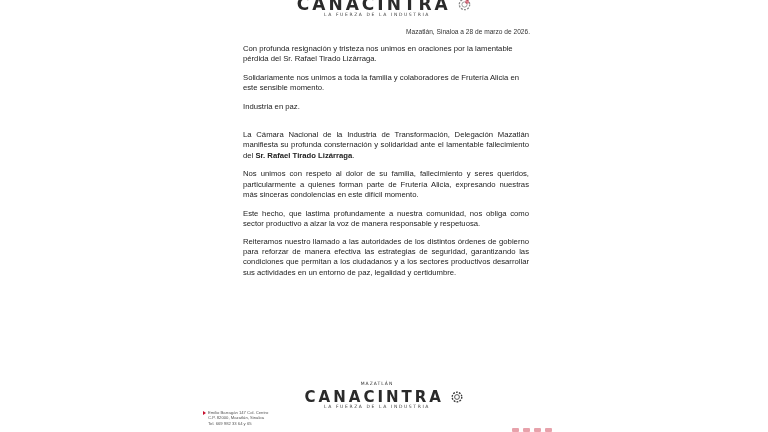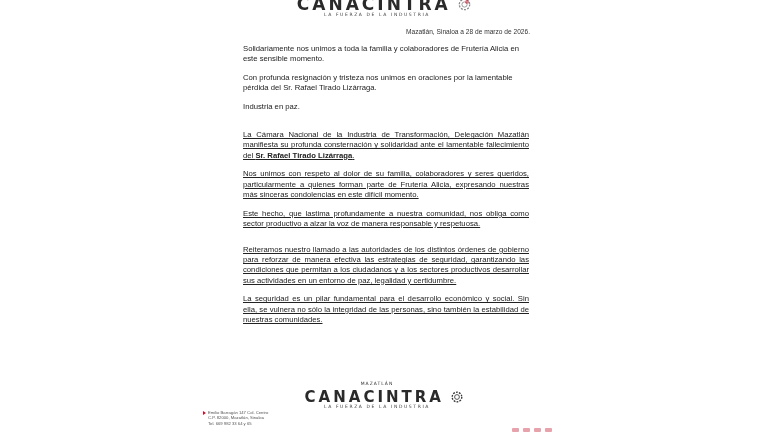--- a/index.html
+++ b/index.html
@@ -20,21 +20,21 @@
     }
     .date {
       position: absolute; left: 242px; width: 288px; top: 28px; text-align: right;
       font-size: 6.6px; color: #333;
     }
     .body-text {
       position: absolute; left: 243px; width: 286px; top: 44px;
       font-size: 7.7px; line-height: 10.2px; color: #222;
     }
     .body-text p { margin: 0 0 8.6px 0; }
-    .body-text p.justify { text-align: justify; text-decoration: underline; }
+    .body-text p.justify { text-align: justify; }
     .body-text p.gap { margin-top: 18px; }
     .body-text b { font-weight: bold; }
     .logo-bottom { position: absolute; left: 0; width: 768px; top: 381px; text-align: center; }
     .logo-bottom .city {
       font-family: "DejaVu Sans", sans-serif; font-size: 4.5px; letter-spacing: 1px;
       color: #333; margin-left: -14px; margin-bottom: 1px;
     }
     .logo-bottom .logo-word { font-size: 15px; letter-spacing: 3px; }
     .address {
       position: absolute; left: 203px; top: 410px; font-size: 4.2px; line-height: 5.4px; color: #555;
@@ -58,28 +58,27 @@
       <circle cx="10" cy="10" r="8" fill="none" stroke="#888" stroke-width="2" stroke-dasharray="3 2"></circle>
       <circle cx="10" cy="10" r="4" fill="none" stroke="#999" stroke-width="1.5"></circle>
       <circle cx="14" cy="6" r="3" fill="#c8102e" opacity="0.55"></circle>
     </svg>
     <div class="tagline">LA FUERZA DE LA INDUSTRIA</div>
   </div>
 
   <div class="date">Mazatlán, Sinaloa a 28 de marzo de 2026.</div>
 
   <div class="body-text">
+    <p>Con profunda resignación y tristeza nos unimos en oraciones por la lamentable pérdida del Sr. Rafael Tirado Lizárraga.</p>
     <p>Solidariamente nos unimos a toda la familia y colaboradores de Frutería Alicia en este sensible momento.</p>
-    <p>Con profunda resignación y tristeza nos unimos en oraciones por la lamentable pérdida del Sr. Rafael Tirado Lizárraga.</p>
     <p>Industria en paz.</p>
     <p class="justify gap"><span>La Cámara Nacional de la Industria de Transformación, Delegación Mazatlán manifiesta su profunda consternación y solidaridad ante el lamentable fallecimiento del </span><b>Sr. Rafael Tirado Lizárraga</b><span>.</span></p>
-    <p class="justify">Nos unimos con respeto al dolor de su familia, colaboradores y seres queridos, particularmente a quienes forman parte de Frutería Alicia, expresando nuestras más sinceras condolencias en este difícil momento.</p>
-    <p class="justify" style="margin-bottom:16px">Este hecho, que lastima profundamente a nuestra comunidad, nos obliga como sector productivo a alzar la voz de manera responsable y respetuosa.</p>
+    <p class="justify">Nos unimos con respeto al dolor de su familia, fallecimiento y seres queridos, particularmente a quienes forman parte de Frutería Alicia, expresando nuestras más sinceras condolencias en este difícil momento.</p>
+    <p class="justify" style="margin-bottom:8px">Este hecho, que lastima profundamente a nuestra comunidad, nos obliga como sector productivo a alzar la voz de manera responsable y respetuosa.</p>
     <p class="justify">Reiteramos nuestro llamado a las autoridades de los distintos órdenes de gobierno para reforzar de manera efectiva las estrategias de seguridad, garantizando las condiciones que permitan a los ciudadanos y a los sectores productivos desarrollar sus actividades en un entorno de paz, legalidad y certidumbre.</p>
-    <p class="justify">La seguridad es un pilar fundamental para el desarrollo económico y social. Sin ella, se vulnera no sólo la integridad de las personas, sino también la estabilidad de nuestras comunidades.</p>
   </div>
 
   <div class="logo-bottom">
     <div class="city">MAZATLÁN</div>
     <span class="logo-word">CANACINTRA</span>
     <svg class="gear" width="12" height="12" viewBox="0 0 20 20">
       <circle cx="10" cy="10" r="8" fill="none" stroke="#333" stroke-width="2.2" stroke-dasharray="3 2"></circle>
       <circle cx="10" cy="10" r="4" fill="none" stroke="#444" stroke-width="1.5"></circle>
     </svg>
     <div class="tagline">LA FUERZA DE LA INDUSTRIA</div>

